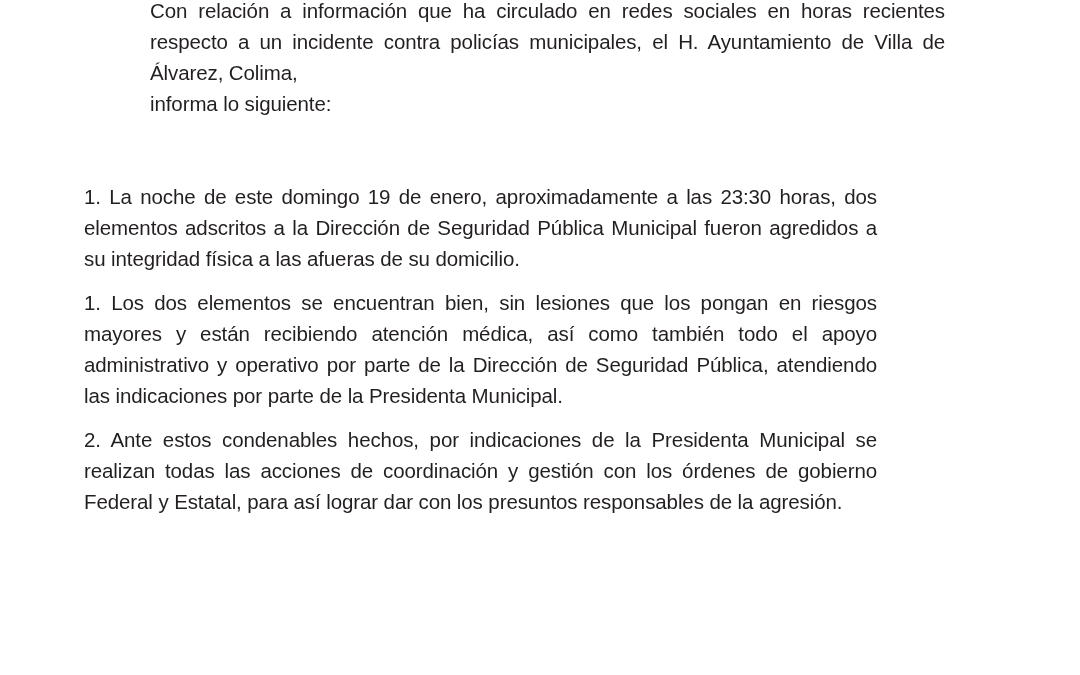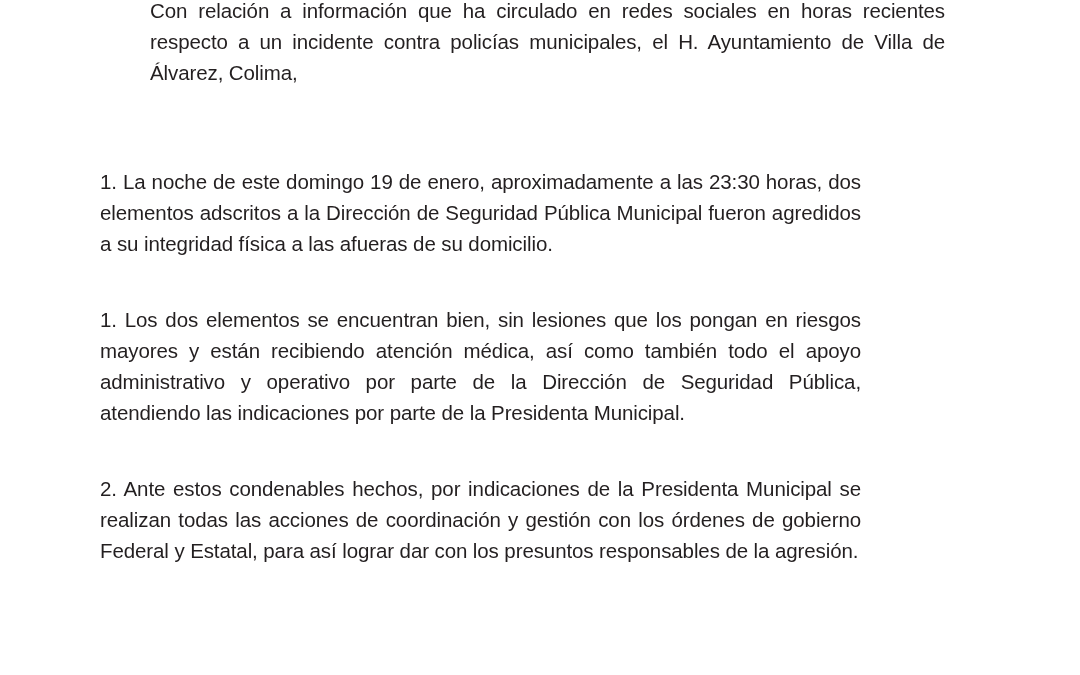--- a/index.html
+++ b/index.html
@@ -46,37 +46,38 @@
   }
 
   
   .items {
     margin: 0;
     padding: 0;
     list-style: none;
   }
 
   .item {
-    margin: 16px;
+    margin: 0;
     padding: 0 203px 0 84px;
     text-align: justify;
     text-justify: inter-word;
   }
 
   .spacer-intro-items { height: 62px; }
   .item-gap           { height: 13px; }
   .spacer-items-close { height: 133px; }
 </style>
 </head>
 <body style="background: rgb(255, 255, 255); color: rgb(35, 31, 32);">
 
 <div class="page">
 
   <p class="intro">
     <span>Con relación a información que ha circulado en redes sociales en horas recientes respecto a un incidente contra policías municipales, el H. Ayuntamiento de Villa de Álvarez, Colima,</span>
+    <span class="last-line">informa lo siguiente:</span>
   </p>
 
   <div class="spacer-intro-items"></div>
 
   <ol class="items">
     <li class="item">1. La noche de este domingo 19 de enero, aproximadamente a las 23:30 horas, dos elementos adscritos a la Dirección de Seguridad Pública Municipal fueron agredidos a su integridad física a las afueras de su domicilio.</li>
     <li class="item-gap"></li>
     <li class="item">1. Los dos elementos se encuentran bien, sin lesiones que los pongan en riesgos mayores y están recibiendo atención médica, así como también todo el apoyo administrativo y operativo por parte de la Dirección de Seguridad Pública, atendiendo las indicaciones por parte de la Presidenta Municipal.</li>
     <li class="item-gap"></li>
     <li class="item">2. Ante estos condenables hechos, por indicaciones de la Presidenta Municipal se realizan todas las acciones de coordinación y gestión con los órdenes de gobierno Federal y Estatal, para así lograr dar con los presuntos responsables de la agresión.</li>

